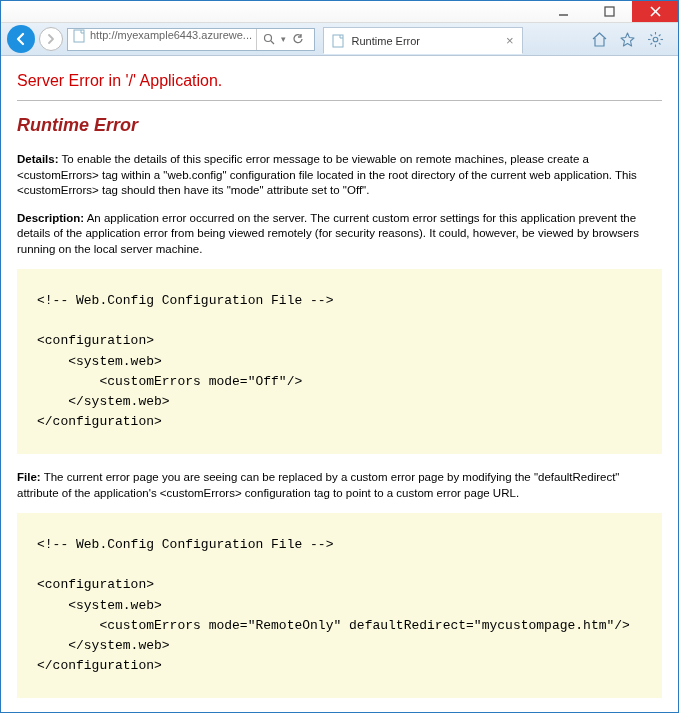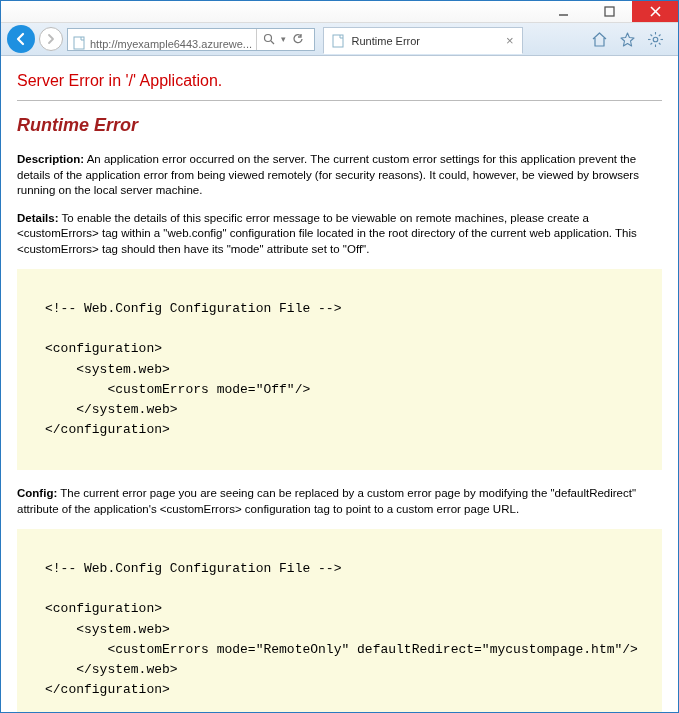--- a/index.html
+++ b/index.html
@@ -59,21 +59,21 @@
     border: 1px solid #bbb;
     color: #bbb;
     width: 24px; height: 24px;
   }
   .urlbox {
     flex: 0 0 210px;
     height: 23px;
     background: #fff;
     border: 1px solid #9fb8cc;
     display: flex;
-    align-items: flex-end;
+    align-items: flex-start;
     font-size: 11px;
     color: #666;
     padding: 0 4px;
     gap: 4px;
   }
   .urlbox .page-ico {
     width: 14px; height: 14px;
     display:flex; align-items:center; justify-content:center;
     color:#7aa;
   }
@@ -142,21 +142,21 @@
     line-height: 1.35;
   }
   p.para b { font-weight: bold; }
   .codebox {
     background: #fbfadf;
     border: 0;
     padding: 14px 12px 14px 12px;
     margin: 6px 0 16px 0;
   }
   .codebox pre {
-    margin: 16px;
+    margin: 8px;
     font-family: Consolas, "Courier New", monospace;
     font-size: 13px;
     line-height: 1.55;
     color: #000;
     white-space: pre;
   }
 </style>
 </head>
 <body>
 
@@ -250,39 +250,39 @@
     </span>
   </div>
 </div>
 
 <div class="content">
   <h1 class="srv-err">Server Error in '/' Application.</h1>
   <hr class="sep">
   <h2 class="runtime">Runtime Error</h2>
 
   <p class="para">
+    <b>Details:</b><span> To enable the details of this specific error message to be viewable on remote machines, please create a &lt;customErrors&gt; tag within a "web.config" configuration file located in the root directory of the current web application. This &lt;customErrors&gt; tag should then have its "mode" attribute set to "Off".</span>
+  </p>
+
+  <p class="para">
     <b>Description:</b><span> An application error occurred on the server. The current custom error settings for this application prevent the details of the application error from being viewed remotely (for security reasons). It could, however, be viewed by browsers running on the local server machine.</span>
-  </p>
-
-  <p class="para">
-    <b>Details:</b><span> To enable the details of this specific error message to be viewable on remote machines, please create a &lt;customErrors&gt; tag within a "web.config" configuration file located in the root directory of the current web application. This &lt;customErrors&gt; tag should then have its "mode" attribute set to "Off".</span>
   </p>
 
   <div class="codebox">
     <pre>&lt;!-- Web.Config Configuration File --&gt;
 
 &lt;configuration&gt;
     &lt;system.web&gt;
         &lt;customErrors mode="Off"/&gt;
     &lt;/system.web&gt;
 &lt;/configuration&gt;</pre>
   </div>
 
   <p class="para">
-    <b>Config:</b><span> The current error page you are seeing can be replaced by a custom error page by modifying the "defaultRedirect" attribute of the application's &lt;customErrors&gt; configuration tag to point to a custom error page URL.</span>
+    <b>File:</b><span> The current error page you are seeing can be replaced by a custom error page by modifying the "defaultRedirect" attribute of the application's &lt;customErrors&gt; configuration tag to point to a custom error page URL.</span>
   </p>
 
   <div class="codebox">
     <pre>&lt;!-- Web.Config Configuration File --&gt;
 
 &lt;configuration&gt;
     &lt;system.web&gt;
         &lt;customErrors mode="RemoteOnly" defaultRedirect="mycustompage.htm"/&gt;
     &lt;/system.web&gt;
 &lt;/configuration&gt;</pre>

